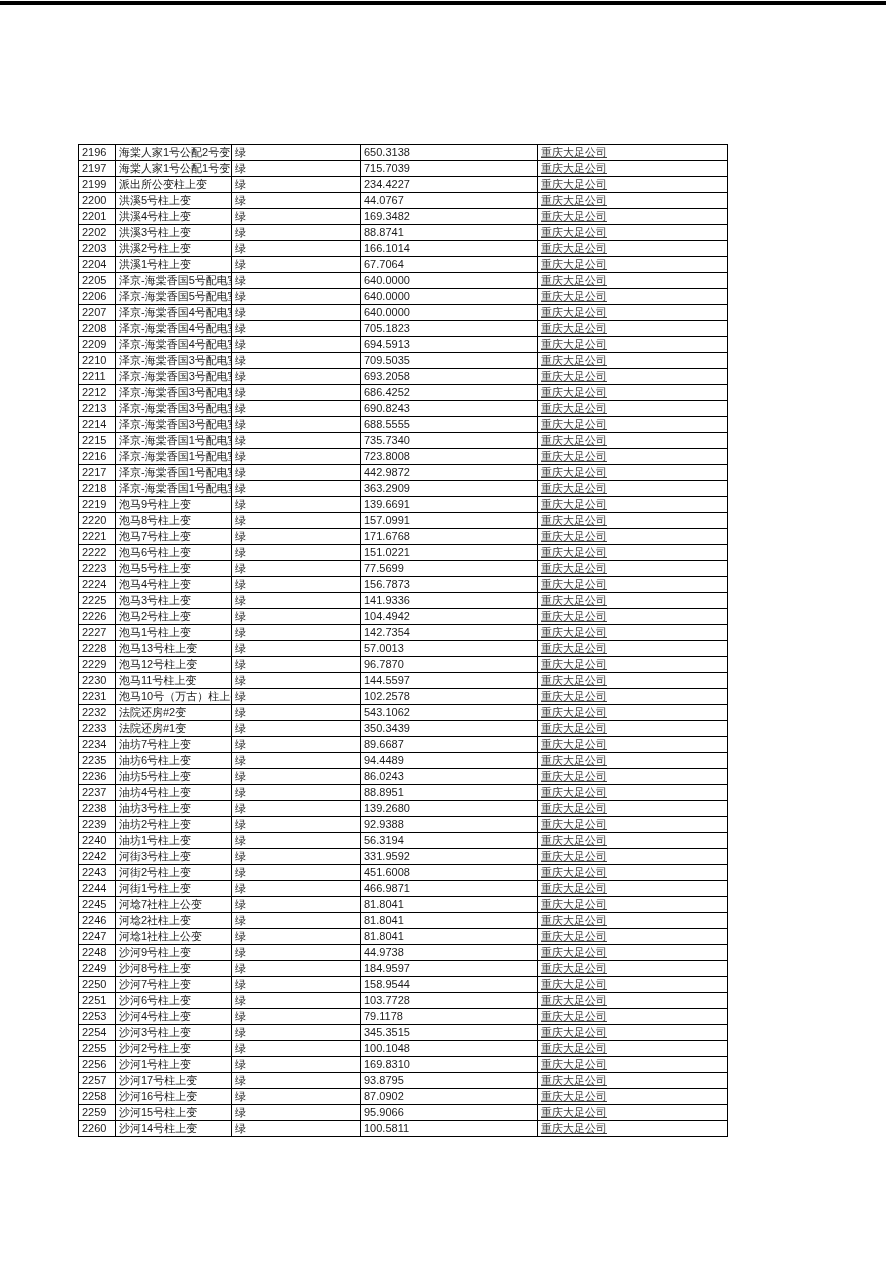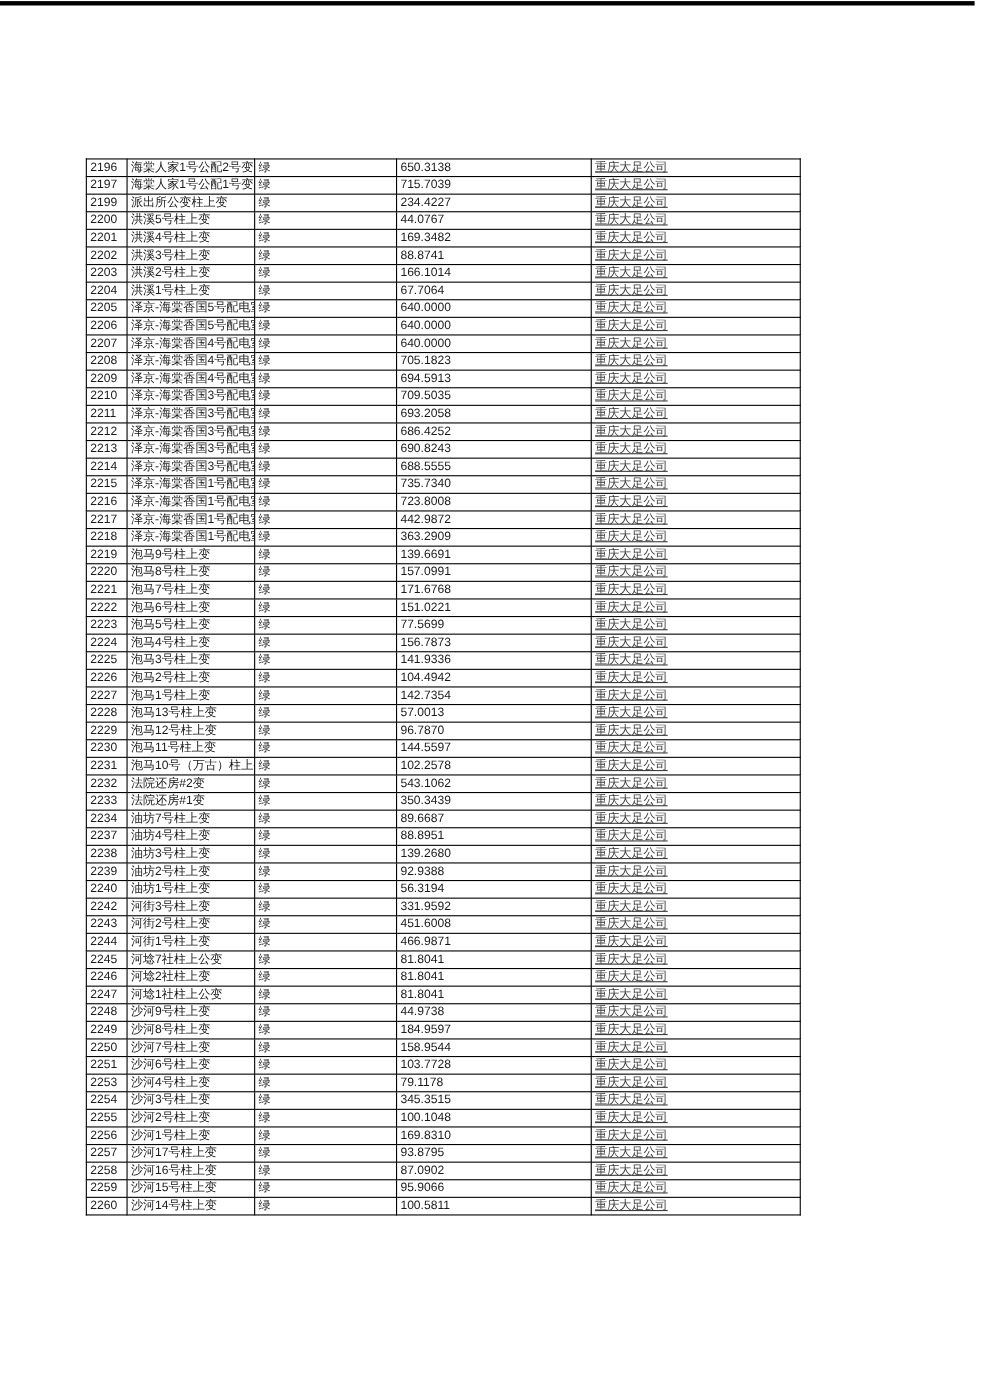--- a/index.html
+++ b/index.html
@@ -324,20 +324,34 @@
         <td class="col-company"><span class="company-link">重庆大足公司</span></td>
       </tr>
       <tr>
         <td class="col-id">2234</td>
         <td class="col-name">油坊7号柱上变</td>
         <td class="col-status">绿</td>
         <td class="col-value">89.6687</td>
         <td class="col-company"><span class="company-link">重庆大足公司</span></td>
       </tr>
       <tr>
+        <td class="col-id">2235</td>
+        <td class="col-name">油坊6号柱上变</td>
+        <td class="col-status">绿</td>
+        <td class="col-value">94.4489</td>
+        <td class="col-company"><span class="company-link">重庆大足公司</span></td>
+      </tr>
+      <tr>
+        <td class="col-id">2236</td>
+        <td class="col-name">油坊5号柱上变</td>
+        <td class="col-status">绿</td>
+        <td class="col-value">86.0243</td>
+        <td class="col-company"><span class="company-link">重庆大足公司</span></td>
+      </tr>
+      <tr>
         <td class="col-id">2237</td>
         <td class="col-name">油坊4号柱上变</td>
         <td class="col-status">绿</td>
         <td class="col-value">88.8951</td>
         <td class="col-company"><span class="company-link">重庆大足公司</span></td>
       </tr>
       <tr>
         <td class="col-id">2238</td>
         <td class="col-name">油坊3号柱上变</td>
         <td class="col-status">绿</td>

